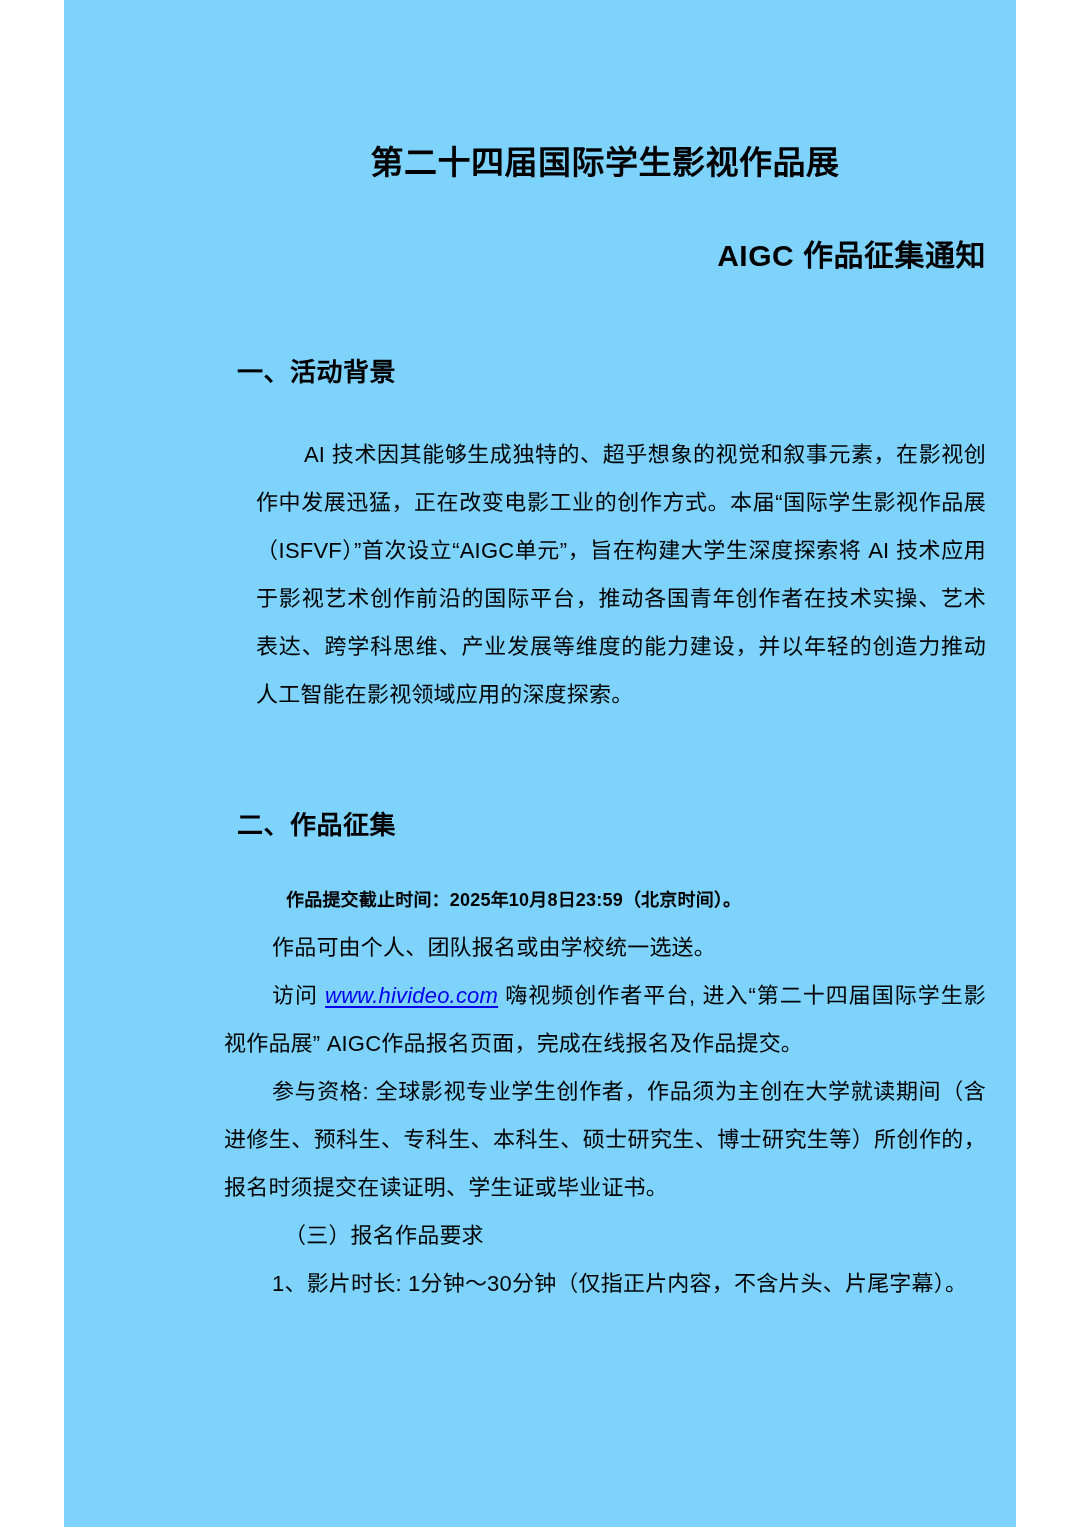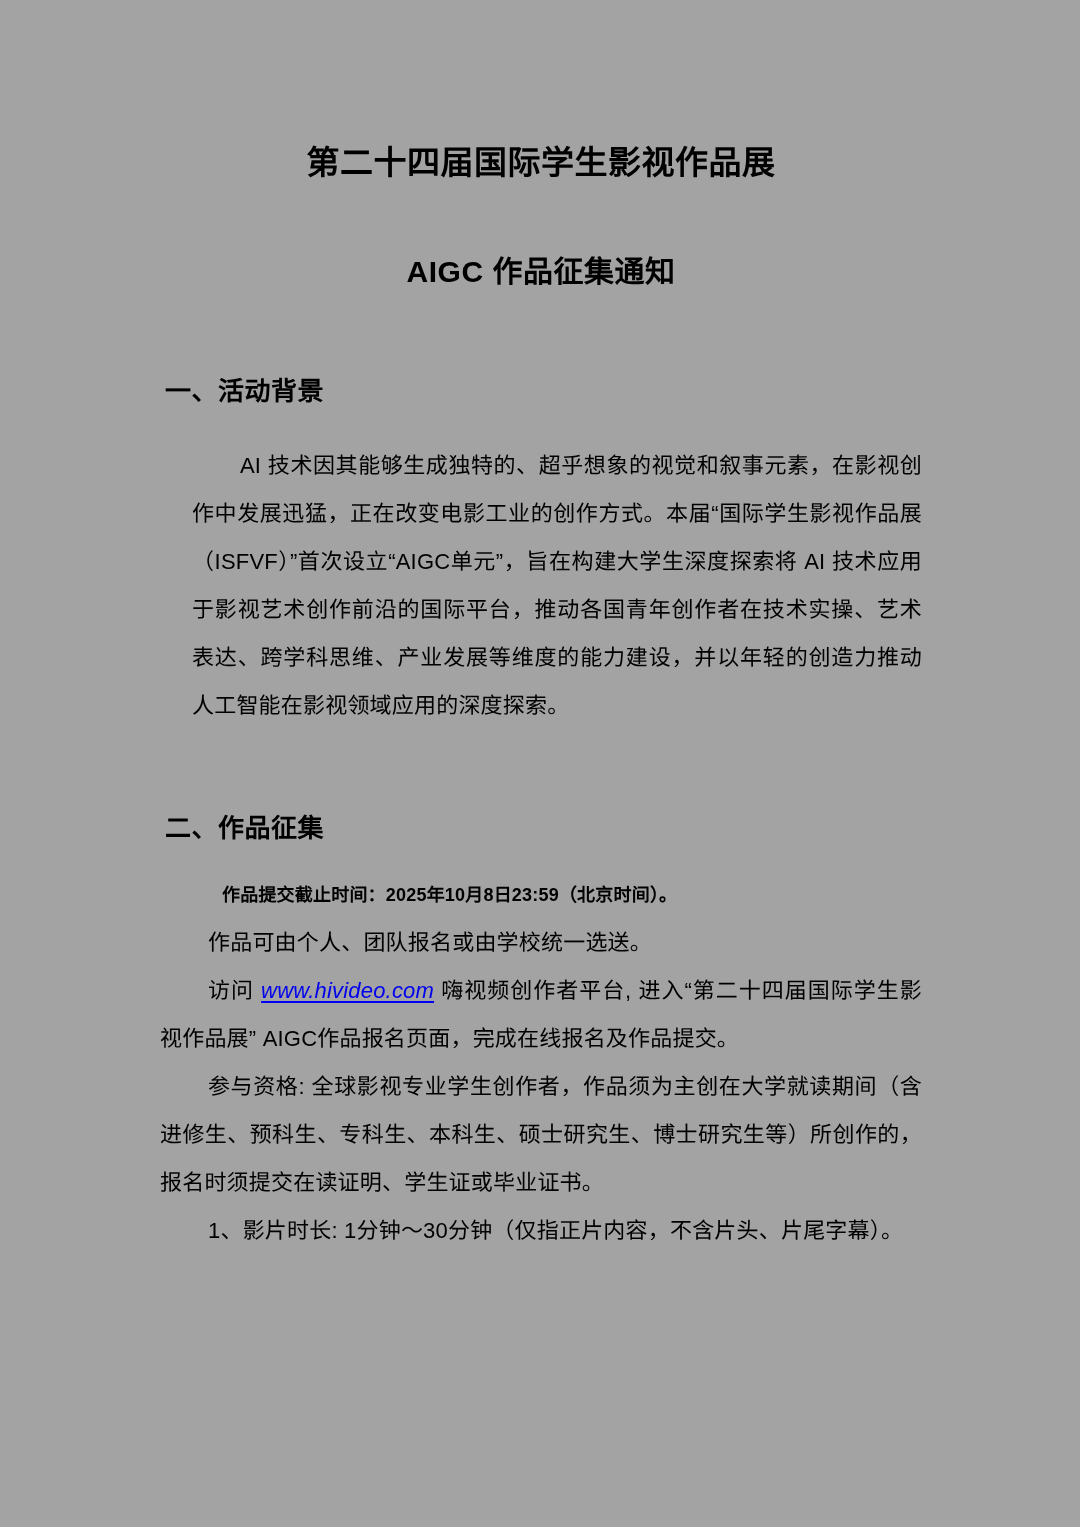--- a/index.html
+++ b/index.html
@@ -7,23 +7,23 @@
     margin: 0;
     padding: 0;
     background: #ffffff;
   }
   body {
     font-family: "Liberation Sans", "DejaVu Sans", sans-serif;
     color: #000000;
   }
   .page {
     position: relative;
-    width: 1080px;
+    width: 952px;
     height: 1527px;
-    background: #a3a3a3;
+    background: #7dd3fc;
     margin: 0 auto;
     overflow: hidden;
     box-sizing: border-box;
   }
   .content {
     position: absolute;
     left: 160px;
     top: 0;
     width: 762px;
   }
@@ -35,34 +35,34 @@
     text-align: center;
     letter-spacing: 0.5px;
     line-height: 1.35;
     margin: 0;
     padding-top: 141px;
     white-space: nowrap;
   }
   .doc-subtitle {
     font-size: 30px;
     font-weight: bold;
-    text-align: center;
+    text-align: right;
     letter-spacing: 0.5px;
     line-height: 1.35;
-    margin: 16px;
+    margin: 0;
     padding-top: 50px;
     white-space: nowrap;
   }
 
   
   .section-heading {
     font-size: 26px;
     font-weight: bold;
     letter-spacing: 0.5px;
-    margin: 5px;
+    margin: 13px;
     padding: 0;
     line-height: 1.2;
   }
   .section-heading.s1 { padding-top: 68px; }
   .section-heading.s2 { padding-top: 78px; }
 
   
   .para {
     font-size: 22px;
     line-height: 48px;
@@ -120,18 +120,19 @@
     <p class="bold-line">作品提交截止时间：2025年10月8日23:59（北京时间）。</p>
 
 
     <p class="para indent2">作品可由个人、团队报名或由学校统一选送。</p>
 
     <p class="para indent2"><span>访问 </span><a class="link" href="#">www.hivideo.com</a><span> 嗨视频创作者平台, 进入“第二十四届国际学生影视作品展” AIGC作品报名页面，完成在线报名及作品提交。</span></p>
 
 
     <p class="para indent2">参与资格: 全球影视专业学生创作者，作品须为主创在大学就读期间（含进修生、预科生、专科生、本科生、硕士研究生、博士研究生等）所创作的，报名时须提交在读证明、学生证或毕业证书。</p>
 
+    <p class="sub-item">（三）报名作品要求</p>
 
     <p class="para indent2">1、影片时长: 1分钟～30分钟（仅指正片内容，不含片头、片尾字幕）。</p>
 
 
   </div>
 </div>
 
 </body></html>

